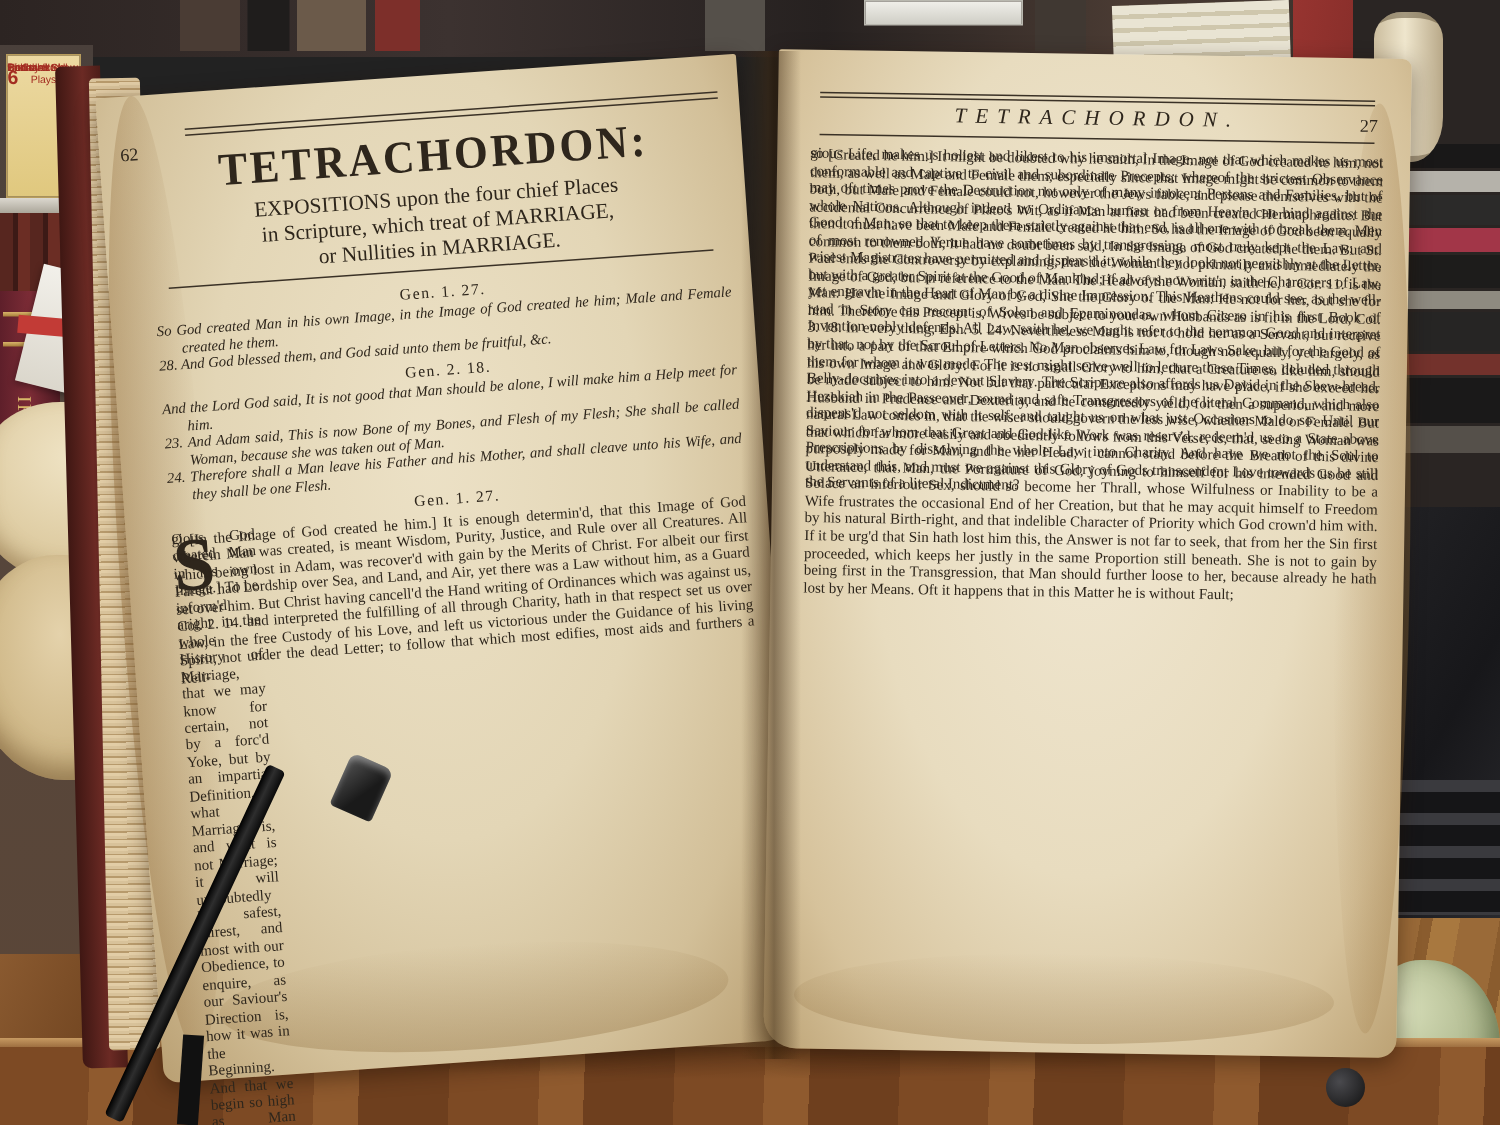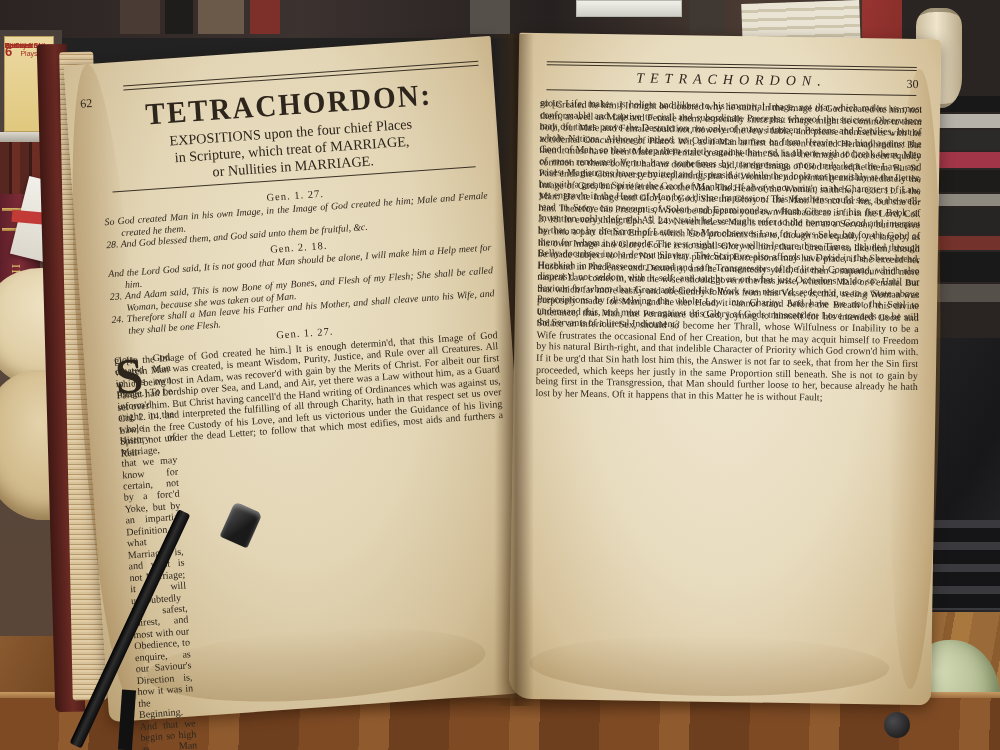--- a/index.html
+++ b/index.html
@@ -190,21 +190,21 @@
     </div>
   </div>
 
   <div class="page page-right ink">
     <div class="stain" style="right:-4px;top:30px;width:50px;height:620px;background:linear-gradient(270deg,rgba(150,110,55,.35),rgba(150,110,55,0));"></div>
     <div class="stain" style="left:20px;top:600px;width:360px;height:60px;background:linear-gradient(rgba(130,95,45,0),rgba(130,95,45,.28));"></div>
     <div class="pr-content">
       <div class="run-head-wrap">
         <div class="rule-double"></div>
         <div class="run-head">TETRACHORDON.</div>
-        <div class="pagenum-right">30</div>
+        <div class="pagenum-right">27</div>
         <div class="rule-single"></div>
       </div>
       <div class="pr-body">
         <p>gious Life, makes us holiest and likest to his immortal Image, not that which makes us most conformable and captive to civil and subordinate Precepts; whereof the strictest Observance may oft times prove the Destruction not only of many innocent Persons and Families, but of whole Nations. Although indeed no Ordinance human or from Heav'n can bind against the Good of Man; so that to keep them strictly against that end, is all one with to break them.  Men of most renowned Vertue have sometimes by transgressing, most truly kept the Law; and wisest Magistrates have permitted and dispens'd it; while they lookt not peevishly at the Letter, but with a greater Spirit at the Good of Mankind; if always not writt'n in the Characters of Law, yet engrav'n in the Heart of Man by a divine Impression.  This Heathens could see, as the well-read in Story can recount of Solon and Epaminondas, whom Cicero in his first Book of Invention nobly defends.  All Law, saith he, we ought refer to the common Good and interpret by that, not by the Scroul of Letters.  No Man observes Law for Laws Sake, but for the Good of them for whom it was made.  The rest might serve well to lecture these Times, deluded through Belly-doctrines into a devout Slavery.  The Scripture also affords us David in the Shew-bread, Hezekiah in the Passeover, sound and safe Transgressors of the literal Command, which also dispens'd not seldom with it self; and taught us on what just Occasions to do so:  Until our Saviour for whom that Great and God-like Work was reserv'd, redeem'd us to a State above Prescriptions by dissolving the whole Law into Charity.  And have we not the Soul to understand this, and must we against this Glory of Gods transcendent Love towards us be still the Servants of a literal Indictment?</p>
         <p class="para2">[Created he him.]  It might be doubted why he saith, In the Image of God created he him, not them, as well as Male and Female them; especially since that Image might be common to them both, but Male and Female could not, however the Jews fable, and please themselves with the accidental Concurrence of Plato's Wit, as if Man at first had been created Hermaphrodite:  But then it must have been Male and Female created he him.  So had the Image of God been equally common to them both, it had no doubt been said, In the Image of God created he them.  But St. Paul ends the Controversy by explaining, that the Woman is not primarily and immediately the Image of God, but in reference to the Man.  The Head of the Woman, saith he, 1 Cor. 11. is the Man: He the Image and Glory of God, She the Glory of the Man:  He not for her, but she for him.  Therefore his Precept is, Wives be subject to your own Husbands as is fit in the Lord, Col. 3. 18.  In every thing, Eph. 5. 24.  Nevertheless Man is not to hold her as a Servant, but receive her into a part of that Empire which God proclaims him to, though not equally, yet largely, as his own Image and Glory:  For it is no small Glory to him, that a Creature so like him, should be made subject to him.  Not but that particular Exceptions may have place, if she exceed her Husband in Prudence and Dexterity, and he contentedly yield, for then a superiour and more natural Law comes in, that the wiser should govern the less wise, whether Male or Female.  But that which far more easily and obediently follows from this Verse, is, that, seeing Woman was purposely made for Man, and he her Head, it cannot stand before the Breath of this divine Utterance, that Man, the Portraiture of God, joyning to himself for his intended Good and Solace an inferiour Sex, should so become her Thrall, whose Wilfulness or Inability to be a Wife frustrates the occasional End of her Creation, but that he may acquit himself to Freedom by his natural Birth-right, and that indelible Character of Priority which God crown'd him with.  If it be urg'd that Sin hath lost him this, the Answer is not far to seek, that from her the Sin first proceeded, which keeps her justly in the same Proportion still beneath.  She is not to gain by being first in the Transgression, that Man should further loose to her, because already he hath lost by her Means. Oft it happens that in this Matter he is without Fault;</p>
         <p class="catchword">so</p>
       </div>
     </div>
   </div>
 

